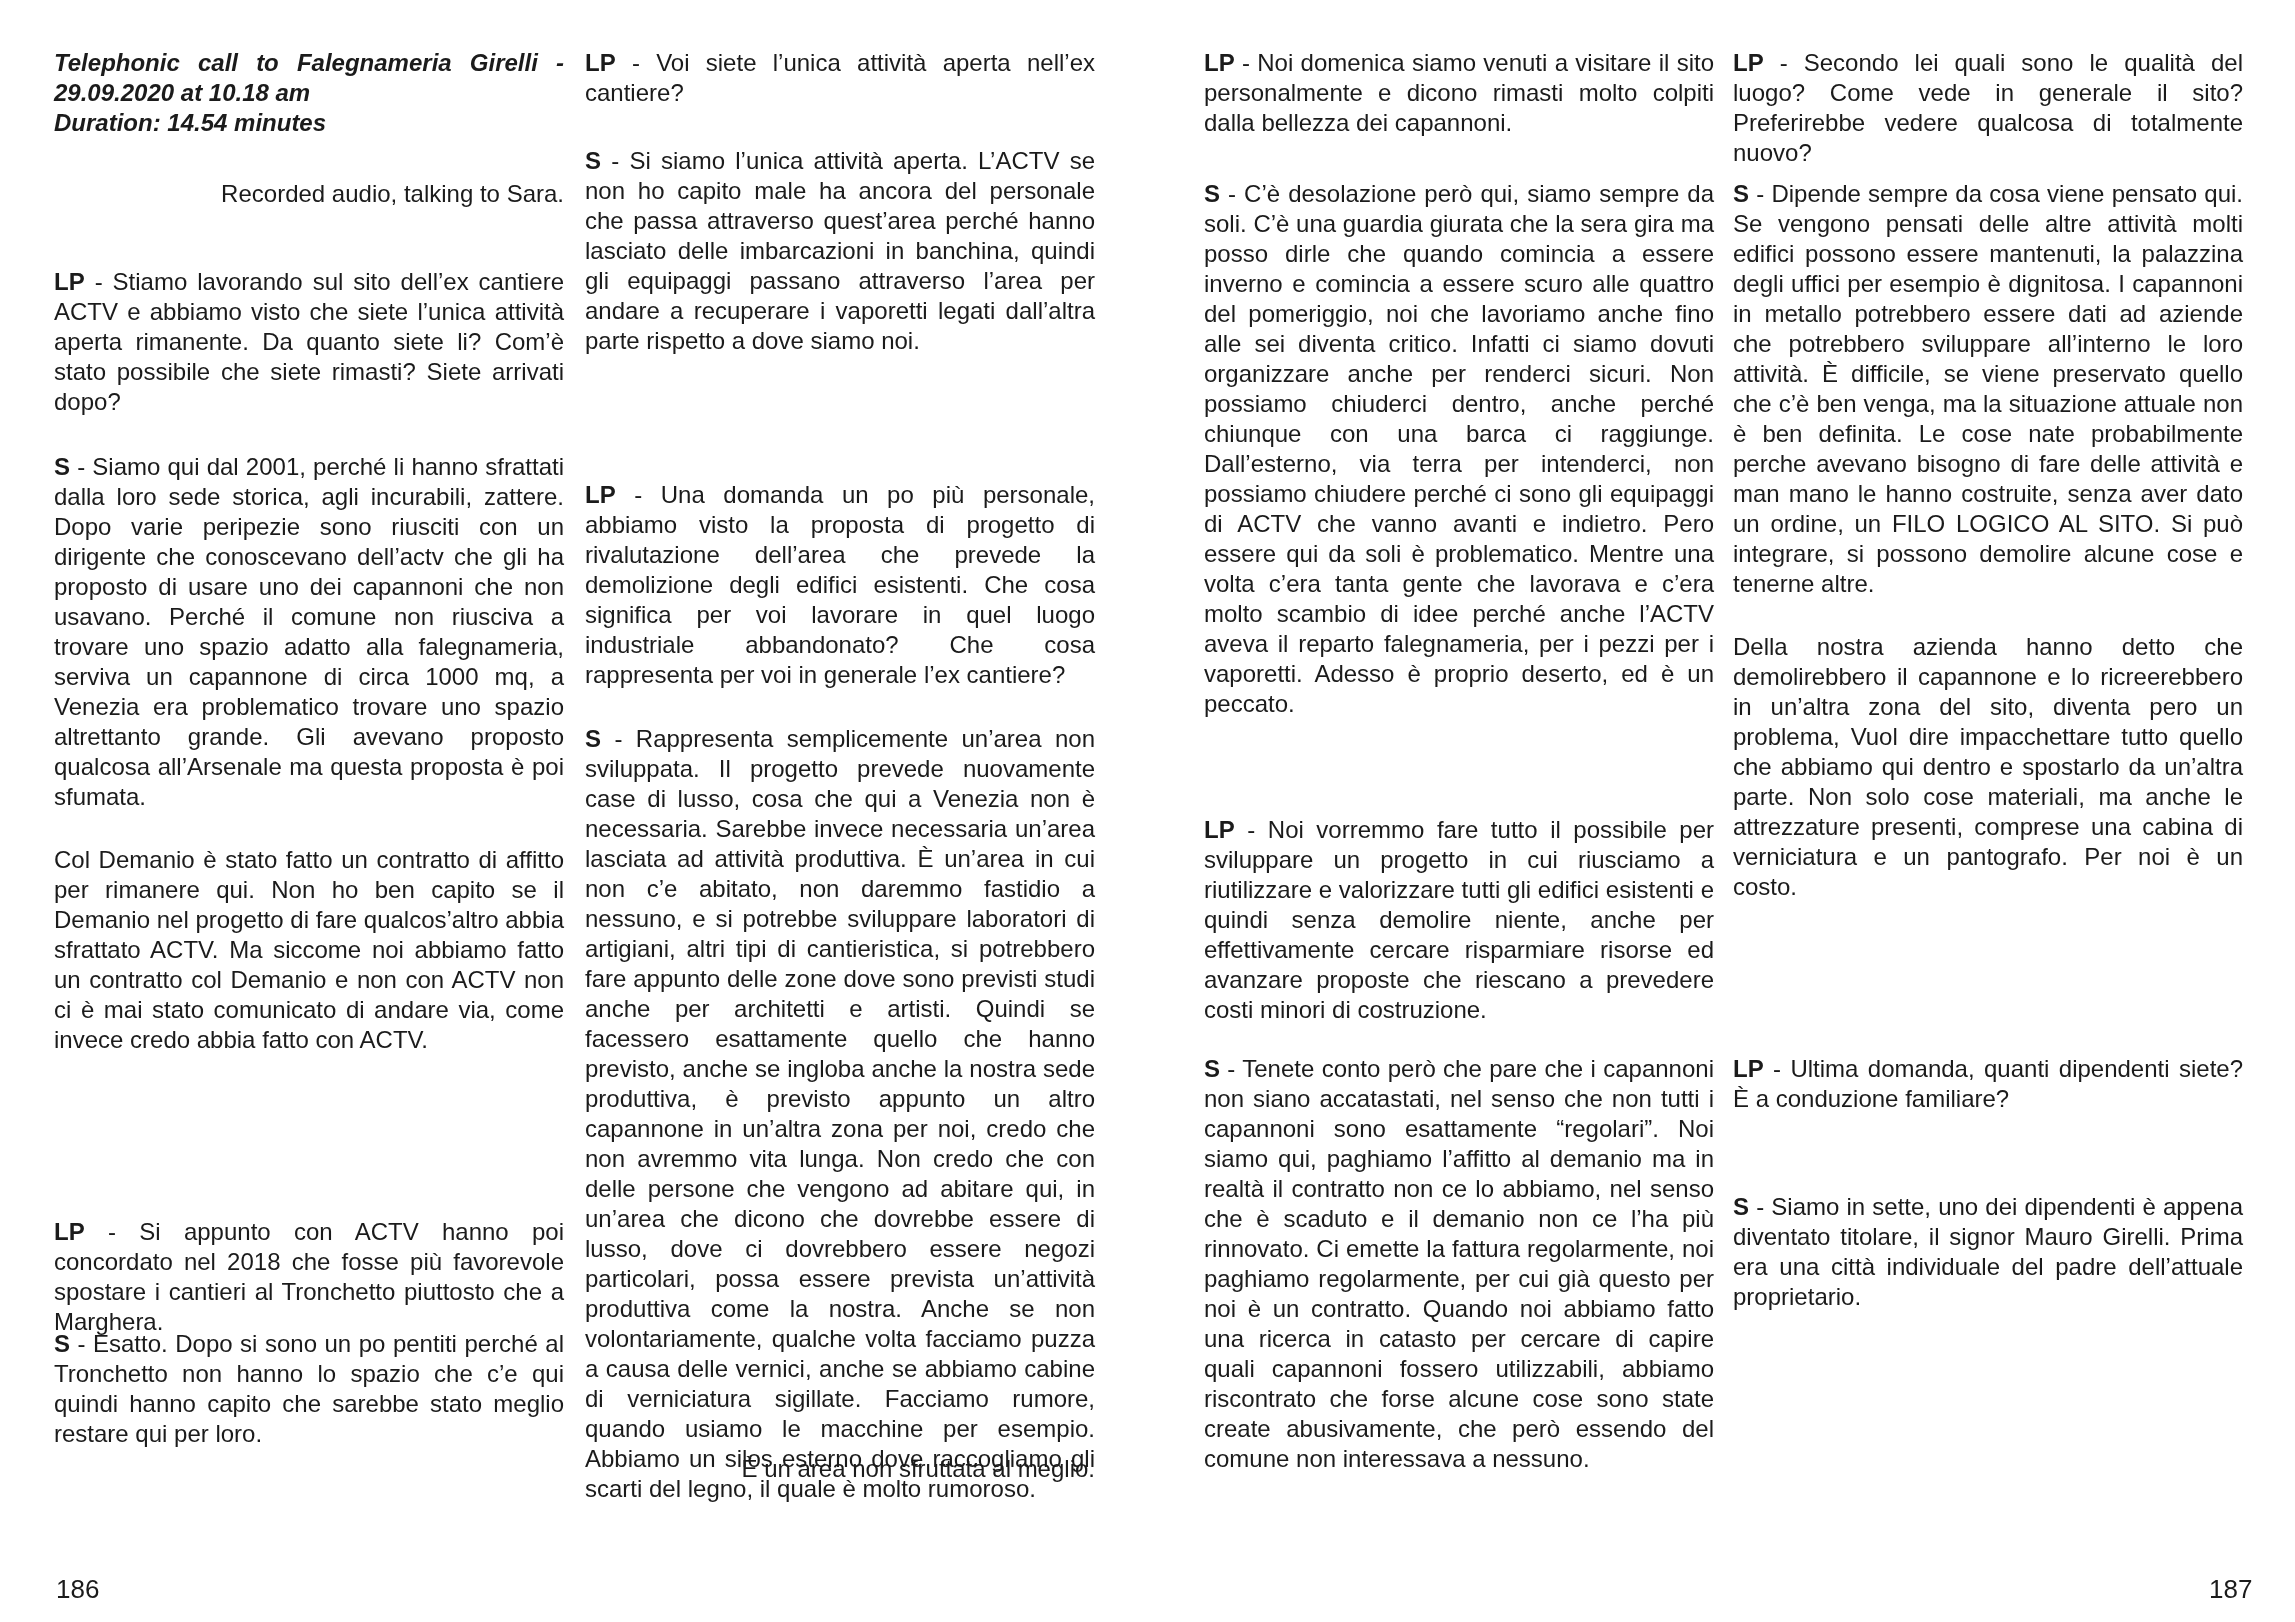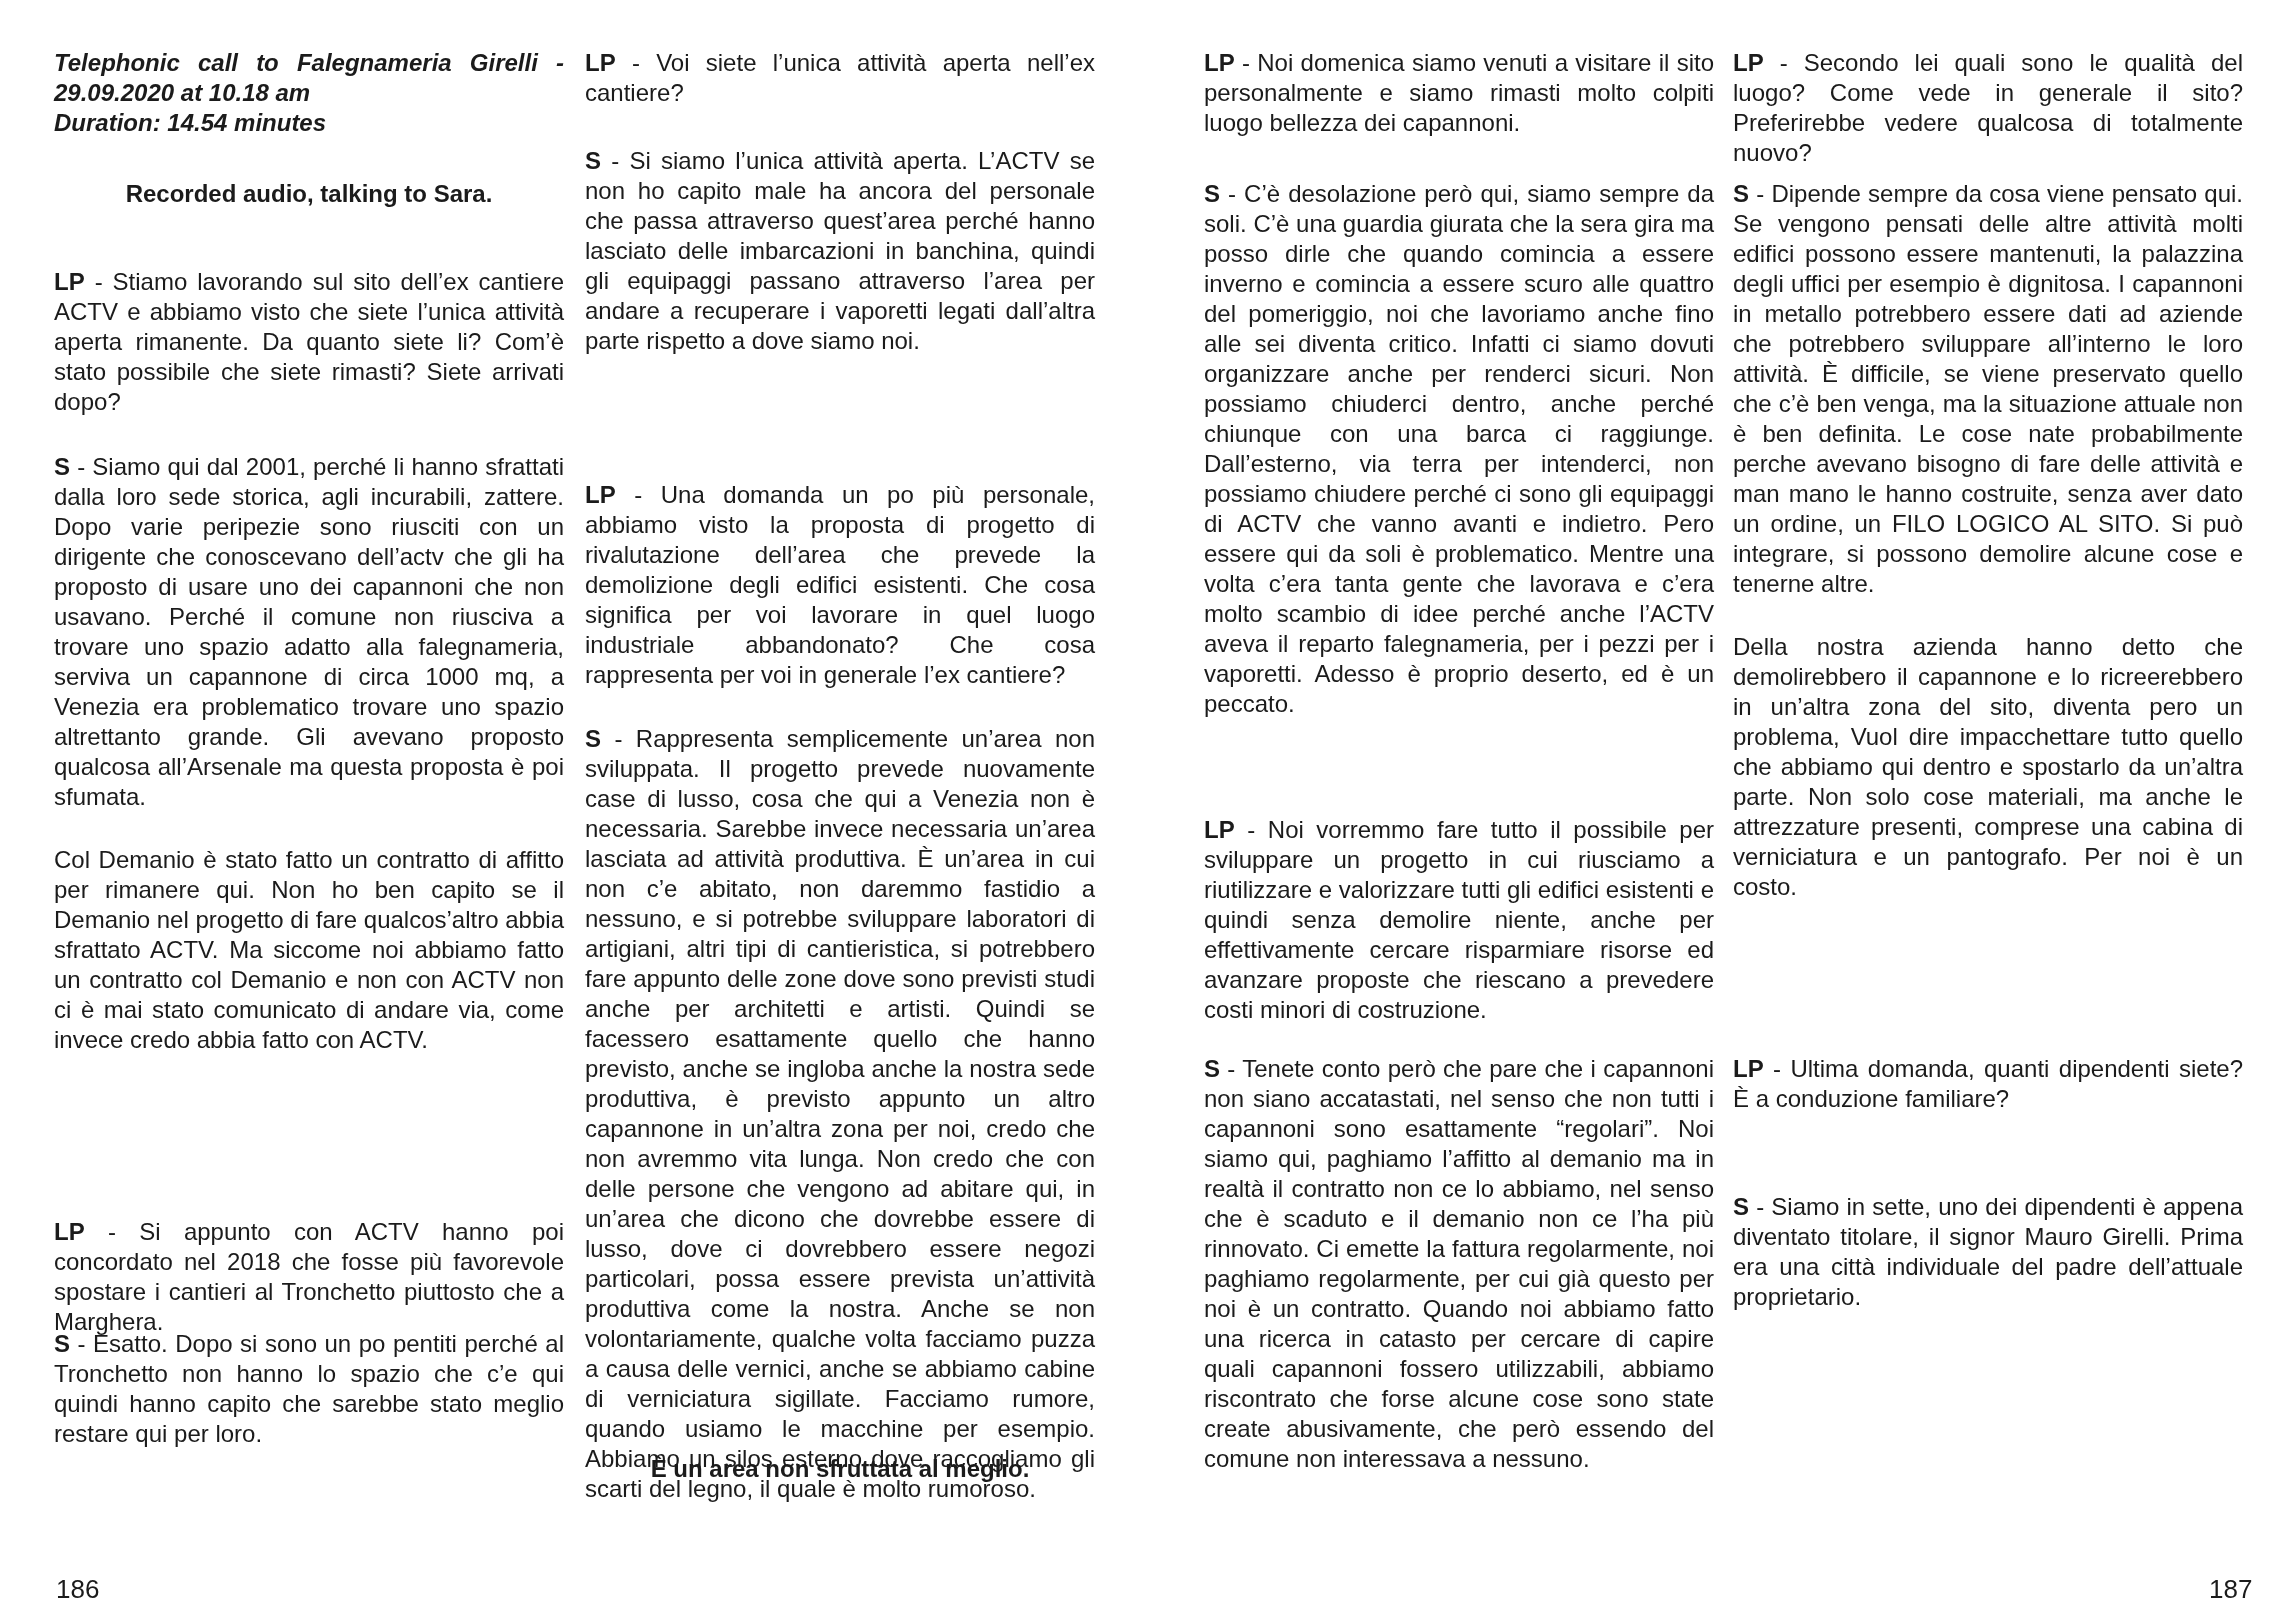--- a/index.html
+++ b/index.html
@@ -9,21 +9,21 @@
     position: absolute;
     width: 510px;
     font-family: "Liberation Sans", sans-serif;
     font-size: 24px;
     line-height: 30px;
     color: #1b1b1b;
     text-align: justify;
     hyphens: manual;
   }
   .p { position: absolute; left: 0; width: 510px; margin: 0; }
-  .p.left { text-align: center; font-weight: bold; }
+  .p.left { text-align: right; }
   .spk { font-weight: bold; }
   .title { font-weight: bold; font-style: italic; text-align: left; }
   .title .t1 { display: block; text-align: justify; text-align-last: justify; }
   .title span { display: block; }
   .pageno {
     position: absolute; top: 1574px;
     font-family: "Liberation Sans", sans-serif;
     font-size: 26px; color: #1b1b1b;
   }
   #c1 { left: 54px; top: 0; }
@@ -52,21 +52,21 @@
 
   <div class="col" id="c2">
     <p class="p" style="top:48px;"><span class="spk">LP</span><span> - Voi siete l’unica attività aperta nell’ex cantiere?</span></p>
     <p class="p" style="top:146px;"><span class="spk">S</span><span> - Si siamo l’unica attività aperta. L’ACTV se non ho capito male ha ancora del personale che passa attraverso quest’area perché hanno lasciato delle imbarcazioni in banchina, quindi gli equipaggi passano attraverso l’area per andare a recuperare i vaporetti legati dall’altra parte rispetto a dove siamo noi.</span></p>
     <p class="p" style="top:480px;"><span class="spk">LP</span><span> - Una domanda un po più personale, abbiamo visto la proposta di progetto di rivalutazione dell’area che prevede la demolizione degli edifici esistenti. Che cosa significa per voi lavorare in quel luogo industriale abbandonato? Che cosa rappresenta per voi in generale l’ex cantiere?</span></p>
     <p class="p" style="top:724px;"><span class="spk">S</span><span> - Rappresenta semplicemente un’area non sviluppata. Il progetto prevede nuovamente case di lusso, cosa che qui a Venezia non è necessaria. Sarebbe invece necessaria un’area lasciata ad attività produttiva. È un’area in cui non c’e abitato, non daremmo fastidio a nessuno, e si potrebbe sviluppare laboratori di artigiani, altri tipi di cantieristica, si potrebbero fare appunto delle zone dove sono previsti studi anche per architetti e artisti. Quindi se facessero esattamente quello che hanno previsto, anche se ingloba anche la nostra sede produttiva, è previsto appunto un altro capannone in un’altra zona per noi, credo che non avremmo vita lunga. Non credo che con delle persone che vengono ad abitare qui, in un’area che dicono che dovrebbe essere di lusso, dove ci dovrebbero essere negozi particolari, possa essere prevista un’attività produttiva come la nostra. Anche se non volontariamente, qualche volta facciamo puzza a causa delle vernici, anche se abbiamo cabine di verniciatura sigillate. Facciamo rumore, quando usiamo le macchine per esempio. Abbiamo un silos esterno dove raccogliamo gli scarti del legno, il quale è molto rumoroso.</span></p>
     <p class="p left" style="top:1454px;"><span class="spk"></span><span>È un area non sfruttata al meglio.</span></p>
   </div>
 
   <div class="col" id="c3">
-    <p class="p" style="top:48px;"><span class="spk">LP</span><span> - Noi domenica siamo venuti a visitare il sito personalmente e siamo rimasti molto colpiti luogo bellezza dei capannoni.</span></p>
+    <p class="p" style="top:48px;"><span class="spk">LP</span><span> - Noi domenica siamo venuti a visitare il sito personalmente e dicono rimasti molto colpiti dalla bellezza dei capannoni.</span></p>
     <p class="p" style="top:179px;"><span class="spk">S</span><span> - C’è desolazione però qui, siamo sempre da soli. C’è una guardia giurata che la sera gira ma posso dirle che quando comincia a essere inverno e comincia a essere scuro alle quattro del pomeriggio, noi che lavoriamo anche fino alle sei diventa critico. Infatti ci siamo dovuti organizzare anche per renderci sicuri. Non possiamo chiuderci dentro, anche perché chiunque con una barca ci raggiunge. Dall’esterno, via terra per intenderci, non possiamo chiudere perché ci sono gli equipaggi di ACTV che vanno avanti e indietro. Pero essere qui da soli è problematico. Mentre una volta c’era tanta gente che lavorava e c’era molto scambio di idee perché anche l’ACTV aveva il reparto falegnameria, per i pezzi per i vaporetti. Adesso è proprio deserto, ed è un peccato.</span></p>
     <p class="p" style="top:815px;"><span class="spk">LP</span><span> - Noi vorremmo fare tutto il possibile per sviluppare un progetto in cui riusciamo a riutilizzare e valorizzare tutti gli edifici esistenti e quindi senza demolire niente, anche per effettivamente cercare risparmiare risorse ed avanzare proposte che riescano a prevedere costi minori di costruzione.</span></p>
     <p class="p" style="top:1054px;"><span class="spk">S</span><span> - Tenete conto però che pare che i capannoni non siano accatastati, nel senso che non tutti i capannoni sono esattamente “regolari”. Noi siamo qui, paghiamo l’affitto al demanio ma in realtà il contratto non ce lo abbiamo, nel senso che è scaduto e il demanio non ce l’ha più rinnovato. Ci emette la fattura regolarmente, noi paghiamo regolarmente, per cui già questo per noi è un contratto. Quando noi abbiamo fatto una ricerca in catasto per cercare di capire quali capannoni fossero utilizzabili, abbiamo riscontrato che forse alcune cose sono state create abusivamente, che però essendo del comune non interessava a nessuno.</span></p>
   </div>
 
   <div class="col" id="c4">
     <p class="p" style="top:48px;"><span class="spk">LP</span><span> - Secondo lei quali sono le qualità del luogo? Come vede in generale il sito? Preferirebbe vedere qualcosa di totalmente nuovo?</span></p>
     <p class="p" style="top:179px;"><span class="spk">S</span><span> - Dipende sempre da cosa viene pensato qui. Se vengono pensati delle altre attività molti edifici possono essere mantenuti, la palazzina degli uffici per esempio è dignitosa. I capannoni in metallo potrebbero essere dati ad aziende che potrebbero sviluppare all’interno le loro attività. È difficile, se viene preservato quello che c’è ben venga, ma la situazione attuale non è ben definita. Le cose nate probabilmente perche avevano bisogno di fare delle attività e man mano le hanno costruite, senza aver dato un ordine, un FILO LOGICO AL SITO. Si può integrare, si possono demolire alcune cose e tenerne altre.</span></p>
     <p class="p" style="top:632px;"><span class="spk"></span><span>Della nostra azienda hanno detto che demolirebbero il capannone e lo ricreerebbero in un’altra zona del sito, diventa pero un problema, Vuol dire impacchettare tutto quello che abbiamo qui dentro e spostarlo da un’altra parte. Non solo cose materiali, ma anche le attrezzature presenti, comprese una cabina di verniciatura e un pantografo. Per noi è un costo.</span></p>
     <p class="p" style="top:1054px;"><span class="spk">LP</span><span> - Ultima domanda, quanti dipendenti siete? È a conduzione familiare?</span></p>

